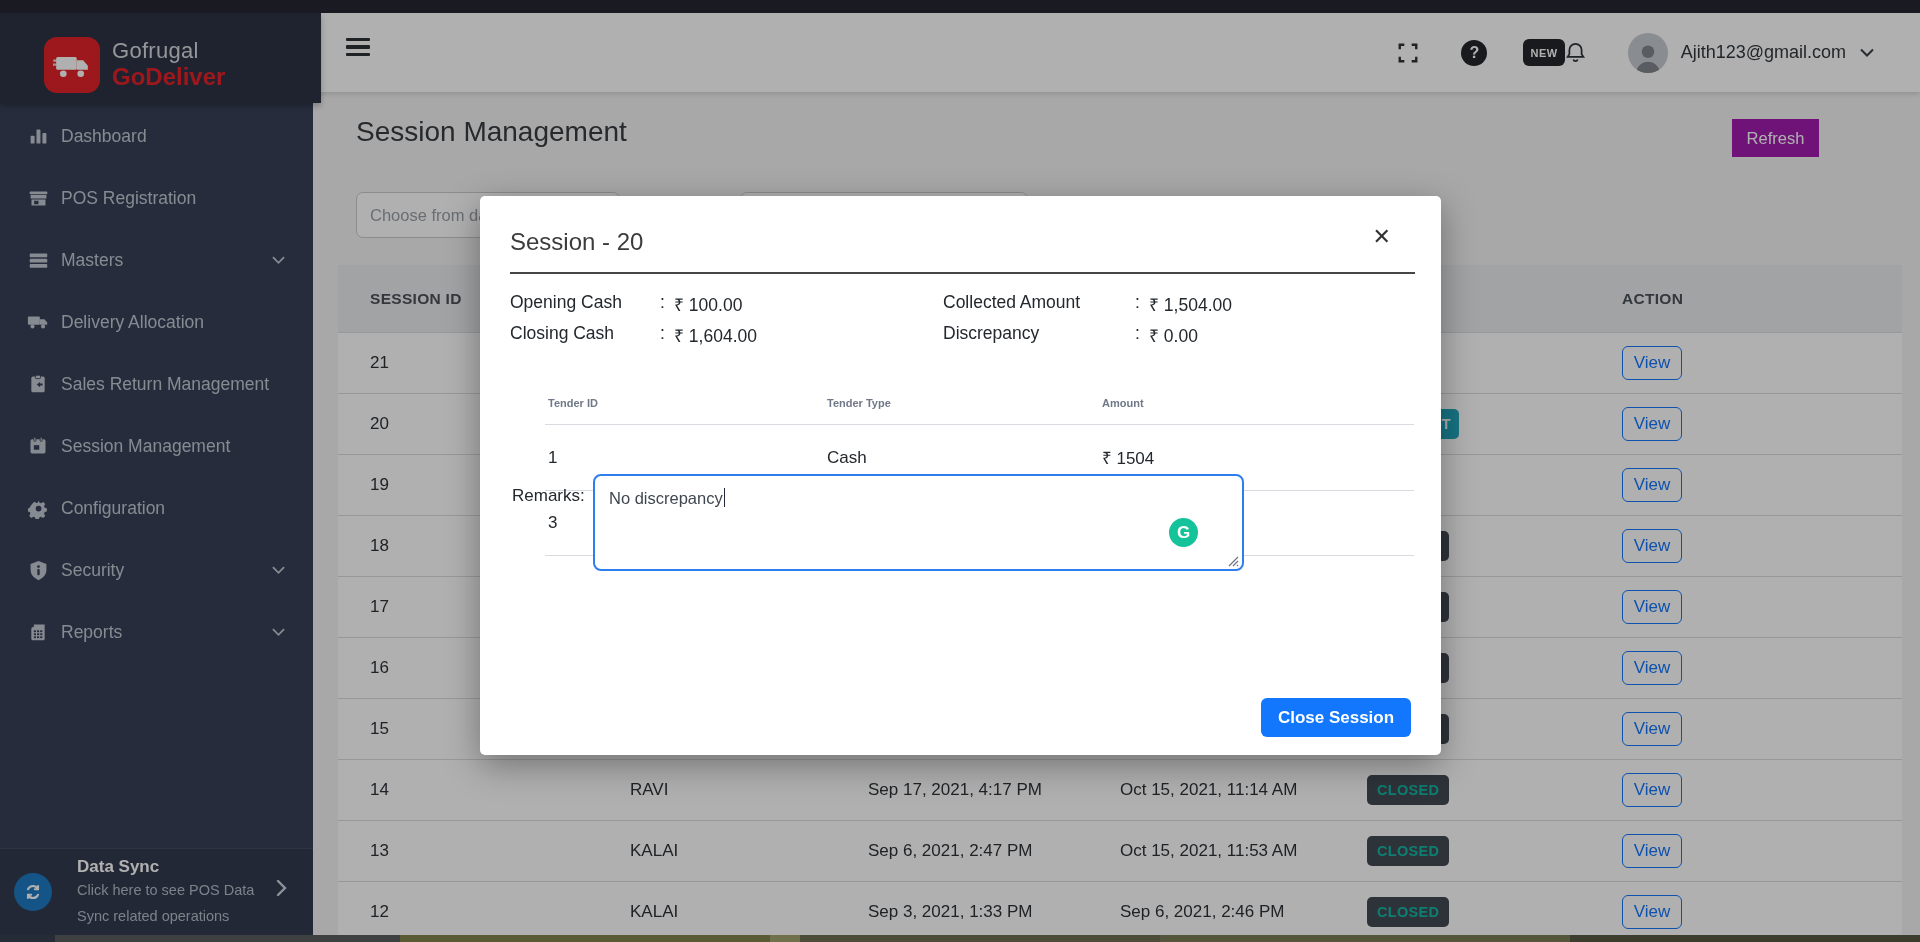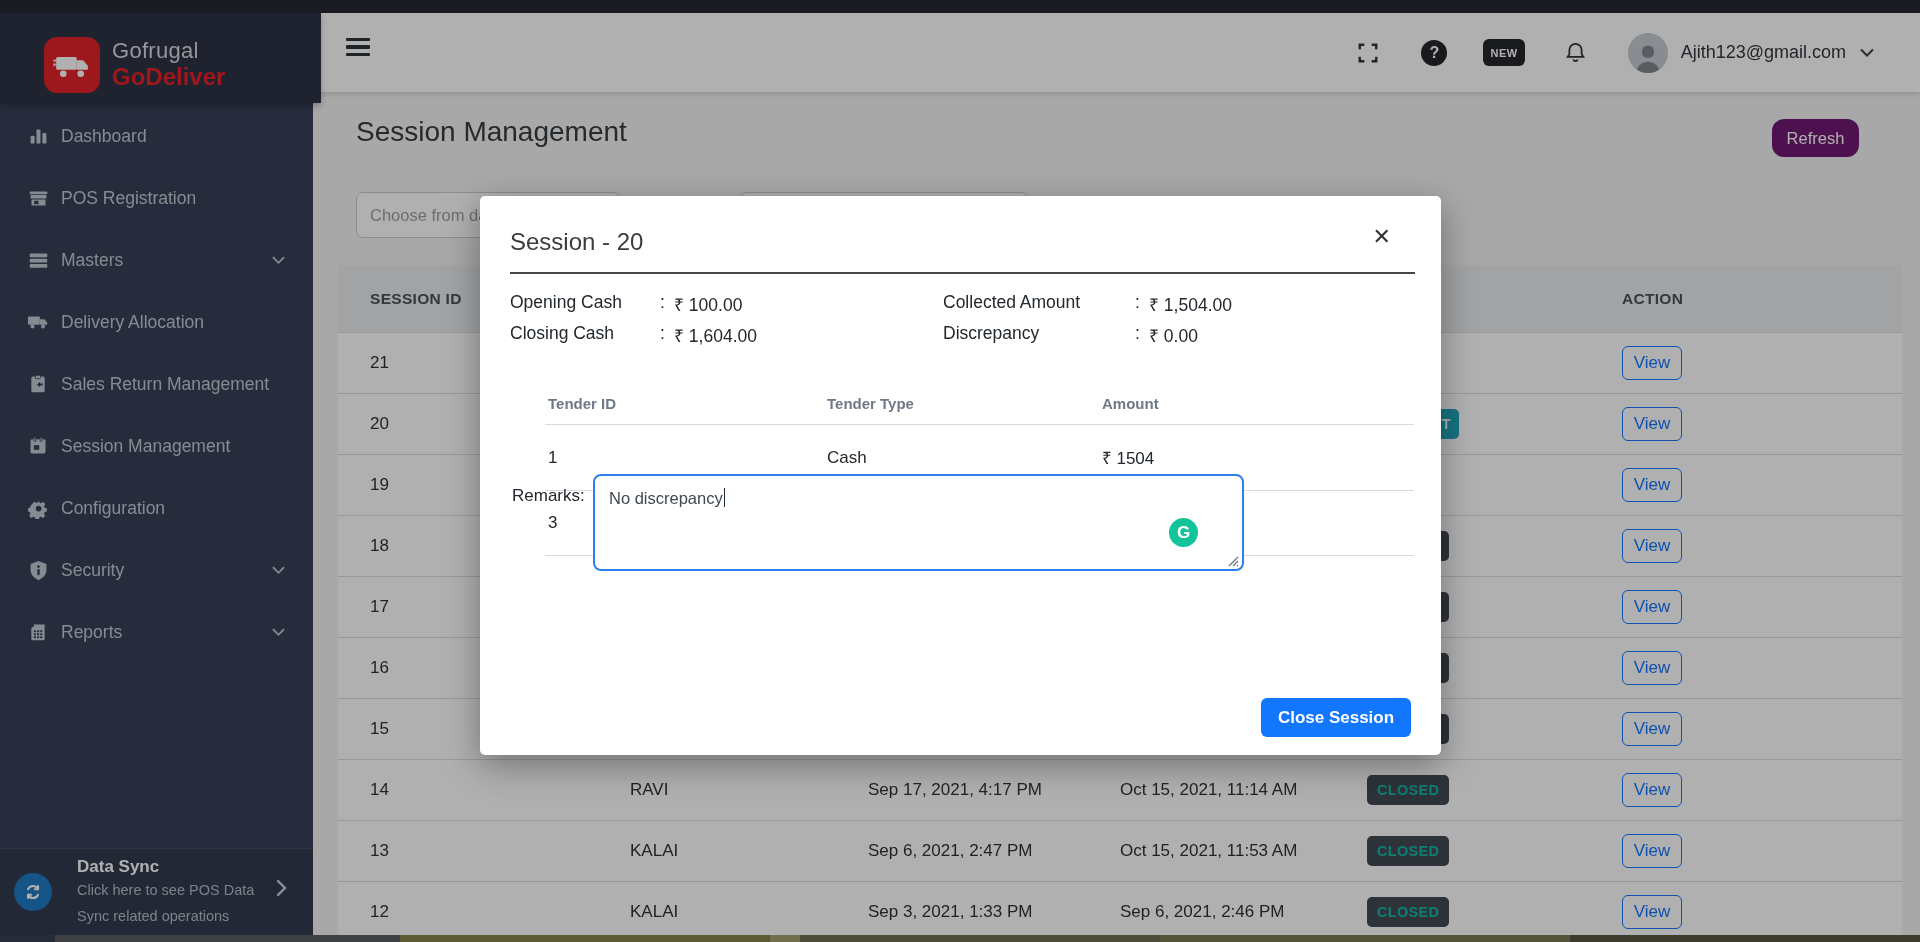--- a/index.html
+++ b/index.html
@@ -30,29 +30,29 @@
   .ds-chev { position:absolute; right:26px; top:30px; }
 
   
   .header { position:absolute; left:313px; top:13px; width:1607px; height:79px; background:#ffffff; box-shadow:0 2px 5px rgba(0,0,0,.14); z-index:3; }
   .hamburger { position:absolute; left:33px; top:25px; width:24px; height:20px; cursor:pointer; }
   .hamburger span { display:block; height:3.2px; background:#2e3338; margin-bottom:4.2px; border-radius:1px; }
   .h-right { position:absolute; right:0; top:0; height:79px; display:flex; align-items:center; }
   .h-ic { display:flex; align-items:center; justify-content:center; cursor:pointer; }
   .ic-fullscreen { margin-right:42px; }
   .ic-help { width:26px; height:26px; border-radius:50%; background:#23272b; color:#fff; font-size:16px; font-weight:700; margin-right:36px; }
-  .ic-new { height:27px; padding:0 7px; border-radius:6px; background:#23272b; color:#fff; font-size:11px; font-weight:700; letter-spacing:.5px; margin-right:40px; }
+  .ic-new { height:27px; padding:0 7px; border-radius:6px; background:#23272b; color:#fff; font-size:11px; font-weight:700; letter-spacing:.5px; }
   .ic-bell { margin-right:42px; }
   .avatar { width:40px; height:40px; border-radius:50%; background:#c7cbd1; overflow:hidden; display:flex; align-items:flex-end; justify-content:center; margin-right:13px; cursor:pointer; }
   .user-email { font-size:18px; color:#33383d; cursor:pointer; }
   .user-chev { margin-left:14px; margin-right:46px; cursor:pointer; }
 
   
   .page-title { position:absolute; left:356px; top:116px; font-size:28px; color:#383d42; }
-  .refresh-btn { position:absolute; left:1772px; top:119px; width:87px; height:38px; background:#701a75; color:#fff; font-size:16.5px; border:none; border-radius:12px; cursor:pointer; font-family:inherit; }
+  .refresh-btn { position:absolute; left:1732px; top:119px; width:87px; height:38px; background:#a21caf; color:#fff; font-size:16.5px; border:none; border-radius:0; cursor:pointer; font-family:inherit; }
   .filter-input { position:absolute; top:192px; height:46px; border:1px solid #c9ccd0; border-radius:7px; background:#fff; font-size:16.5px; color:#3a3f44; padding:0 13px; font-family:inherit; }
   .filter-input::placeholder { color:#9aa0a6; }
   .fi-1 { left:356px; width:264px; }
   .fi-2 { left:740px; width:288px; }
 
   
   .table-card { position:absolute; left:338px; top:265px; width:1564px; height:670px; background:#ffffff; overflow:hidden; }
   .thead { display:flex; align-items:center; height:67px; background:#e9ecef; font-size:15.5px; font-weight:700; color:#4b5158; letter-spacing:.3px; }
   .trow { display:flex; align-items:center; height:61px; border-top:1px solid #d9dde1; font-size:17px; color:#2e3338; }
   .c { flex:none; }
@@ -73,21 +73,21 @@
   .modal-close { position:absolute; right:50px; top:30px; font-size:22px; color:#333; cursor:pointer; line-height:1; }
   .modal-hr { position:absolute; left:30px; right:26px; top:76px; height:0; border-top:2px solid #454545; }
   .info-grid { position:absolute; left:30px; top:92px; width:900px; }
   .info-row { display:flex; height:31px; align-items:center; font-size:17.5px; color:#23282d; }
   .info-label { width:150px; }
   .info-label.wide { width:192px; }
   .info-colon { width:14px; }
   .info-left { display:flex; width:433px; }
   .info-right { display:flex; }
   .tender { position:absolute; left:65px; top:186px; width:869px; }
-  .t-head { display:flex; height:42px; align-items:center; font-size:15px; font-weight:700; color:#707887; }
+  .t-head { display:flex; height:42px; align-items:center; font-size:11px; font-weight:700; color:#707887; }
   .t-row { display:flex; height:66px; align-items:center; border-top:1px solid #d8dbe0; font-size:17px; color:#23282d; }
   .t-row:last-child { border-bottom:1px solid #d8dbe0; }
   .tc-id { flex:none; width:282px; padding-left:3px; }
   .tc-type { flex:none; width:275px; }
   .tc-amt { flex:none; width:260px; }
   .remarks-label { position:absolute; left:32px; top:290px; font-size:17px; color:#23282d; }
   .remarks-box { position:absolute; left:113px; top:278px; width:651px; height:97px; border:2px solid #2e7ef0; border-radius:8px; background:#fff; padding:12px 14px; font-size:16.5px; color:#3f4750; cursor:text; }
   .caret { display:inline-block; width:1.5px; height:19px; background:#1f2937; vertical-align:text-bottom; margin-left:1px; }
   .grammarly { position:absolute; right:44px; bottom:22px; width:29px; height:29px; border-radius:50%; background:#15c39a; color:#fff; font-size:17px; font-weight:700; display:flex; align-items:center; justify-content:center; cursor:pointer; }
   .resize-handle { position:absolute; right:3px; bottom:2px; }

